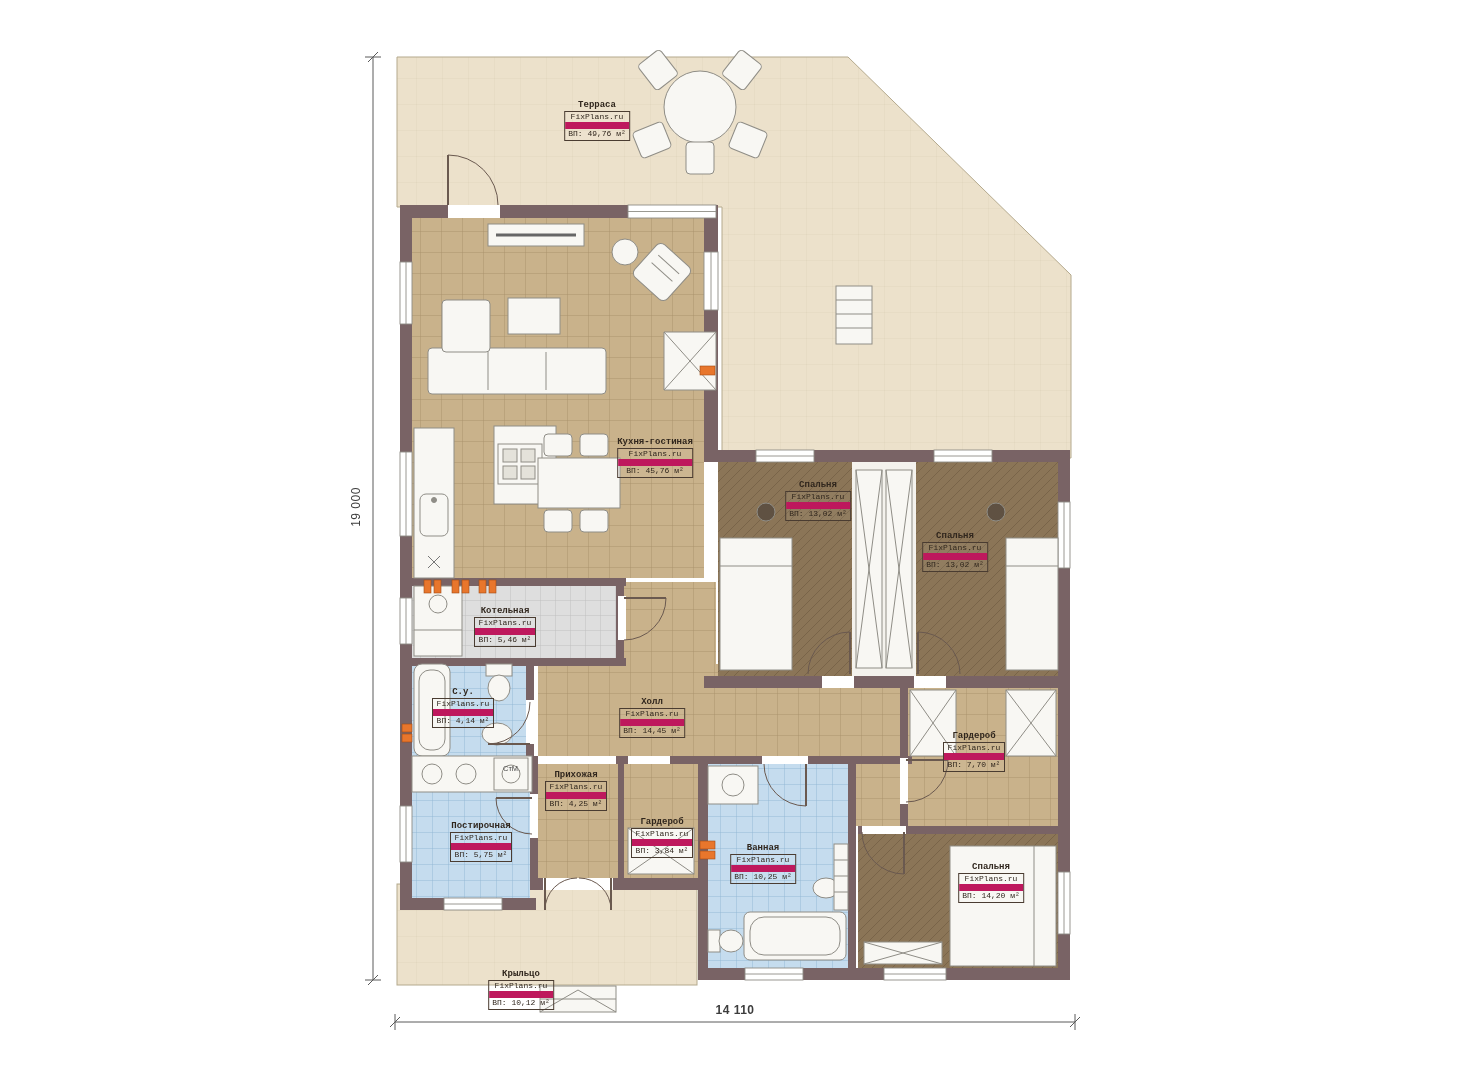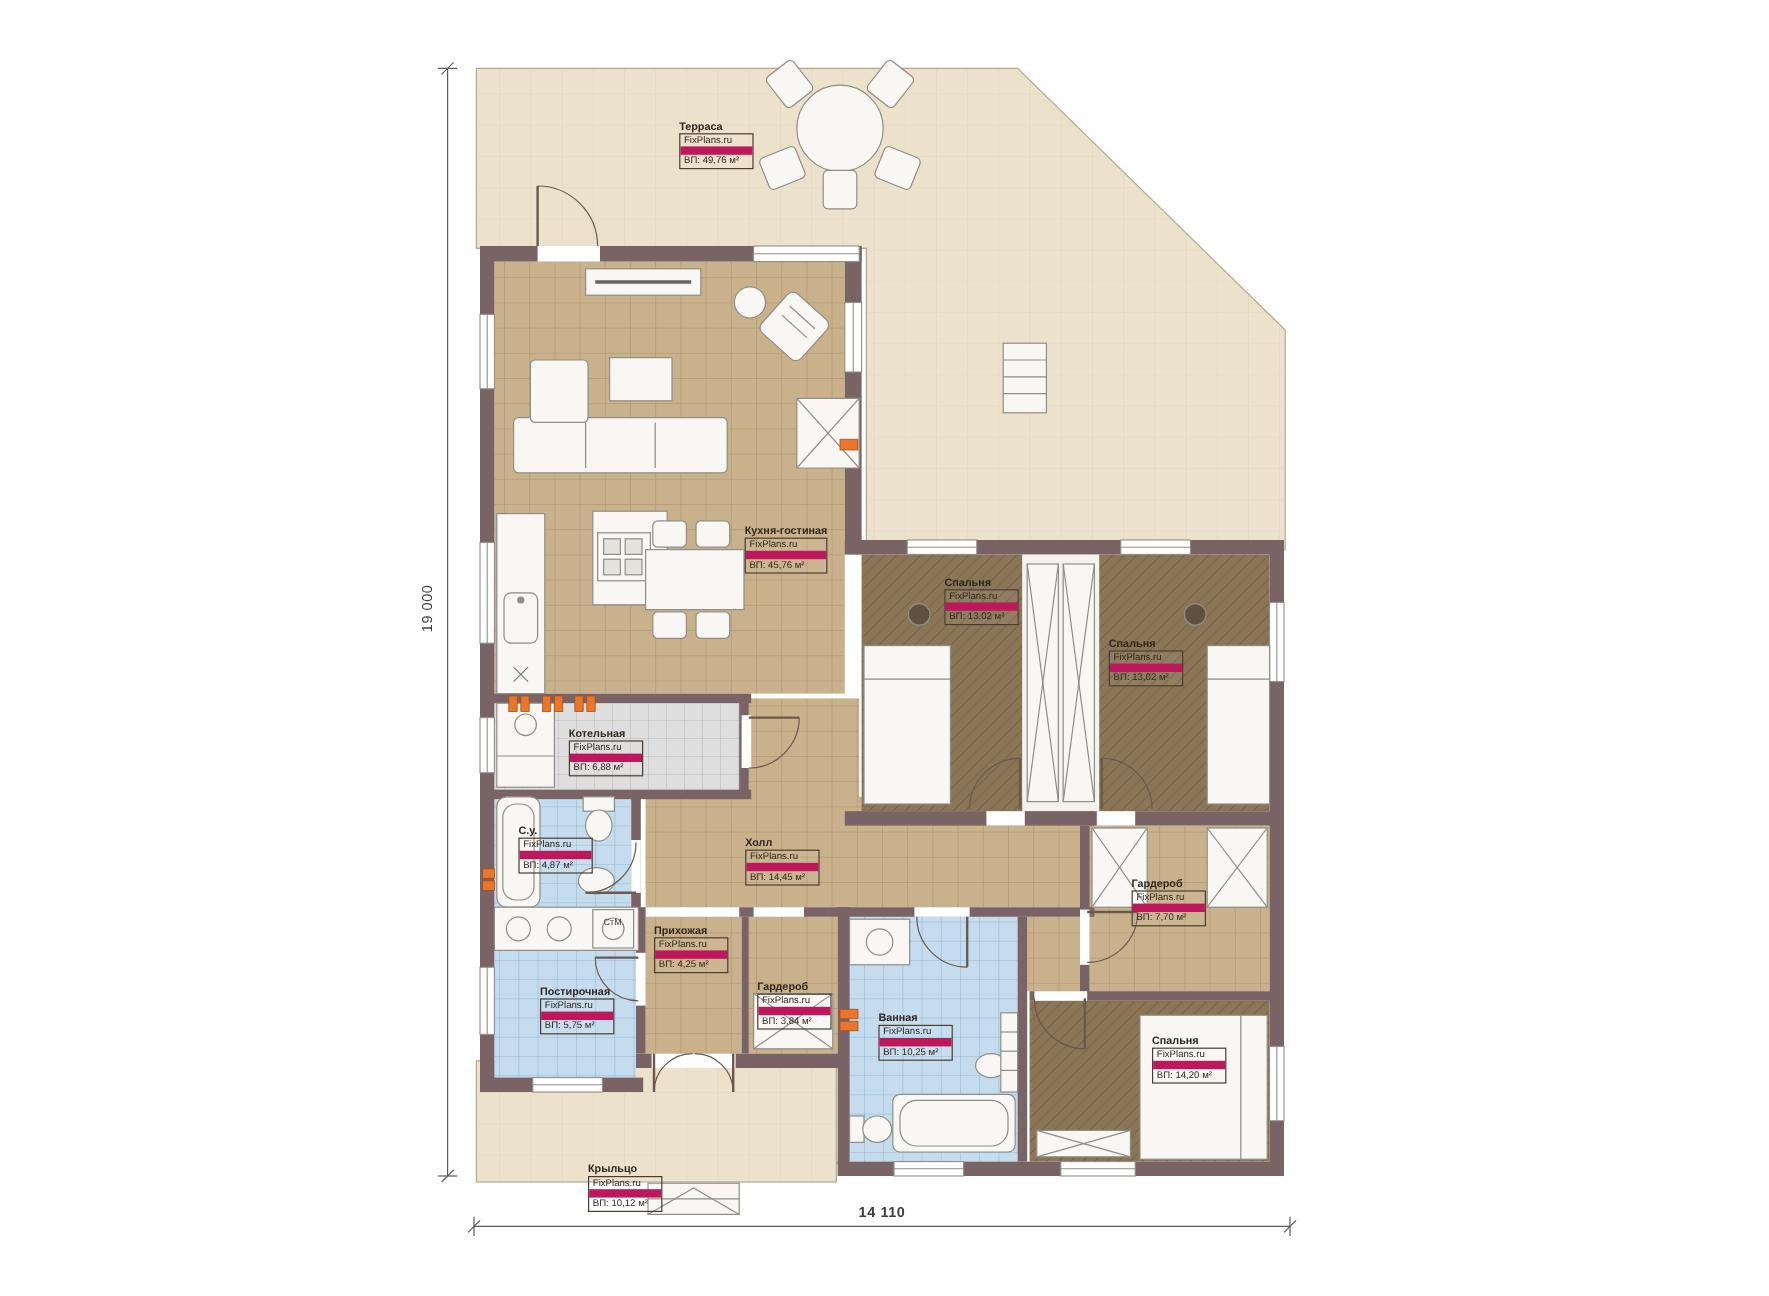--- a/index.html
+++ b/index.html
@@ -1,19 +1,19 @@
 <!DOCTYPE html>
 <html><head>
 <meta charset="utf-8">
 <style>
   html,body{margin:0;padding:0;background:#ffffff;}
   .page{position:relative;width:1474px;height:1080px;background:#ffffff;overflow:hidden;
         font-family:"Liberation Sans",sans-serif;}
   .plan-svg{position:absolute;left:0;top:0;}
-  .room-label{position:absolute;transform:translateX(-50%);text-align:left;color:#30261d;z-index:5;}
+  .room-label{position:absolute;transform:translateX(-50%);text-align:center;color:#30261d;z-index:5;font-family:Liberation Mono, monospace;}
   .rl-name{font-size:9px;font-weight:bold;white-space:nowrap;}
   .rl-box{margin-top:1px;border:1px solid #4a3c31;font-size:8px;line-height:1.3;min-width:60px;
           color:#30261d;background:rgba(255,255,255,0.06);}
   .rl-brand{border-bottom:7px solid #be185d;padding:0 3px;white-space:nowrap;}
   .rl-area{padding:0 3px;white-space:nowrap;}
   .anno{position:absolute;font-size:7.5px;color:#444;z-index:5;}
   .dim{position:absolute;font-size:12px;color:#3d3d3d;z-index:5;letter-spacing:.5px;}
   .dim-v{left:336px;top:500px;transform:rotate(-90deg);transform-origin:center;}
   .dim-h{left:735px;top:1003px;transform:translateX(-50%);font-weight:bold;}
 </style>
@@ -435,28 +435,28 @@
     <div class="rl-name">Спальня</div>
     <div class="rl-box">
         <div class="rl-brand">FixPlans.ru</div>
     <div class="rl-area">ВП: 13,02 м²</div>
       </div>
   </div>
   <div class="room-label" style="left:505px;top:606px;">
     <div class="rl-name">Котельная</div>
     <div class="rl-box">
         <div class="rl-brand">FixPlans.ru</div>
-    <div class="rl-area">ВП: 6,88 м²</div>
+    <div class="rl-area">ВП: 5,46 м²</div>
       </div>
   </div>
   <div class="room-label" style="left:463px;top:687px;">
     <div class="rl-name">С.у.</div>
     <div class="rl-box">
         <div class="rl-brand">FixPlans.ru</div>
-    <div class="rl-area">ВП: 4,87 м²</div>
+    <div class="rl-area">ВП: 4,14 м²</div>
       </div>
   </div>
   <div class="room-label" style="left:644px;top:697px;padding-left:16px;">
     <div class="rl-name">Холл</div>
     <div class="rl-box">
         <div class="rl-brand">FixPlans.ru</div>
     <div class="rl-area">ВП: 14,45 м²</div>
       </div>
   </div>
   <div class="room-label" style="left:974px;top:731px;">

